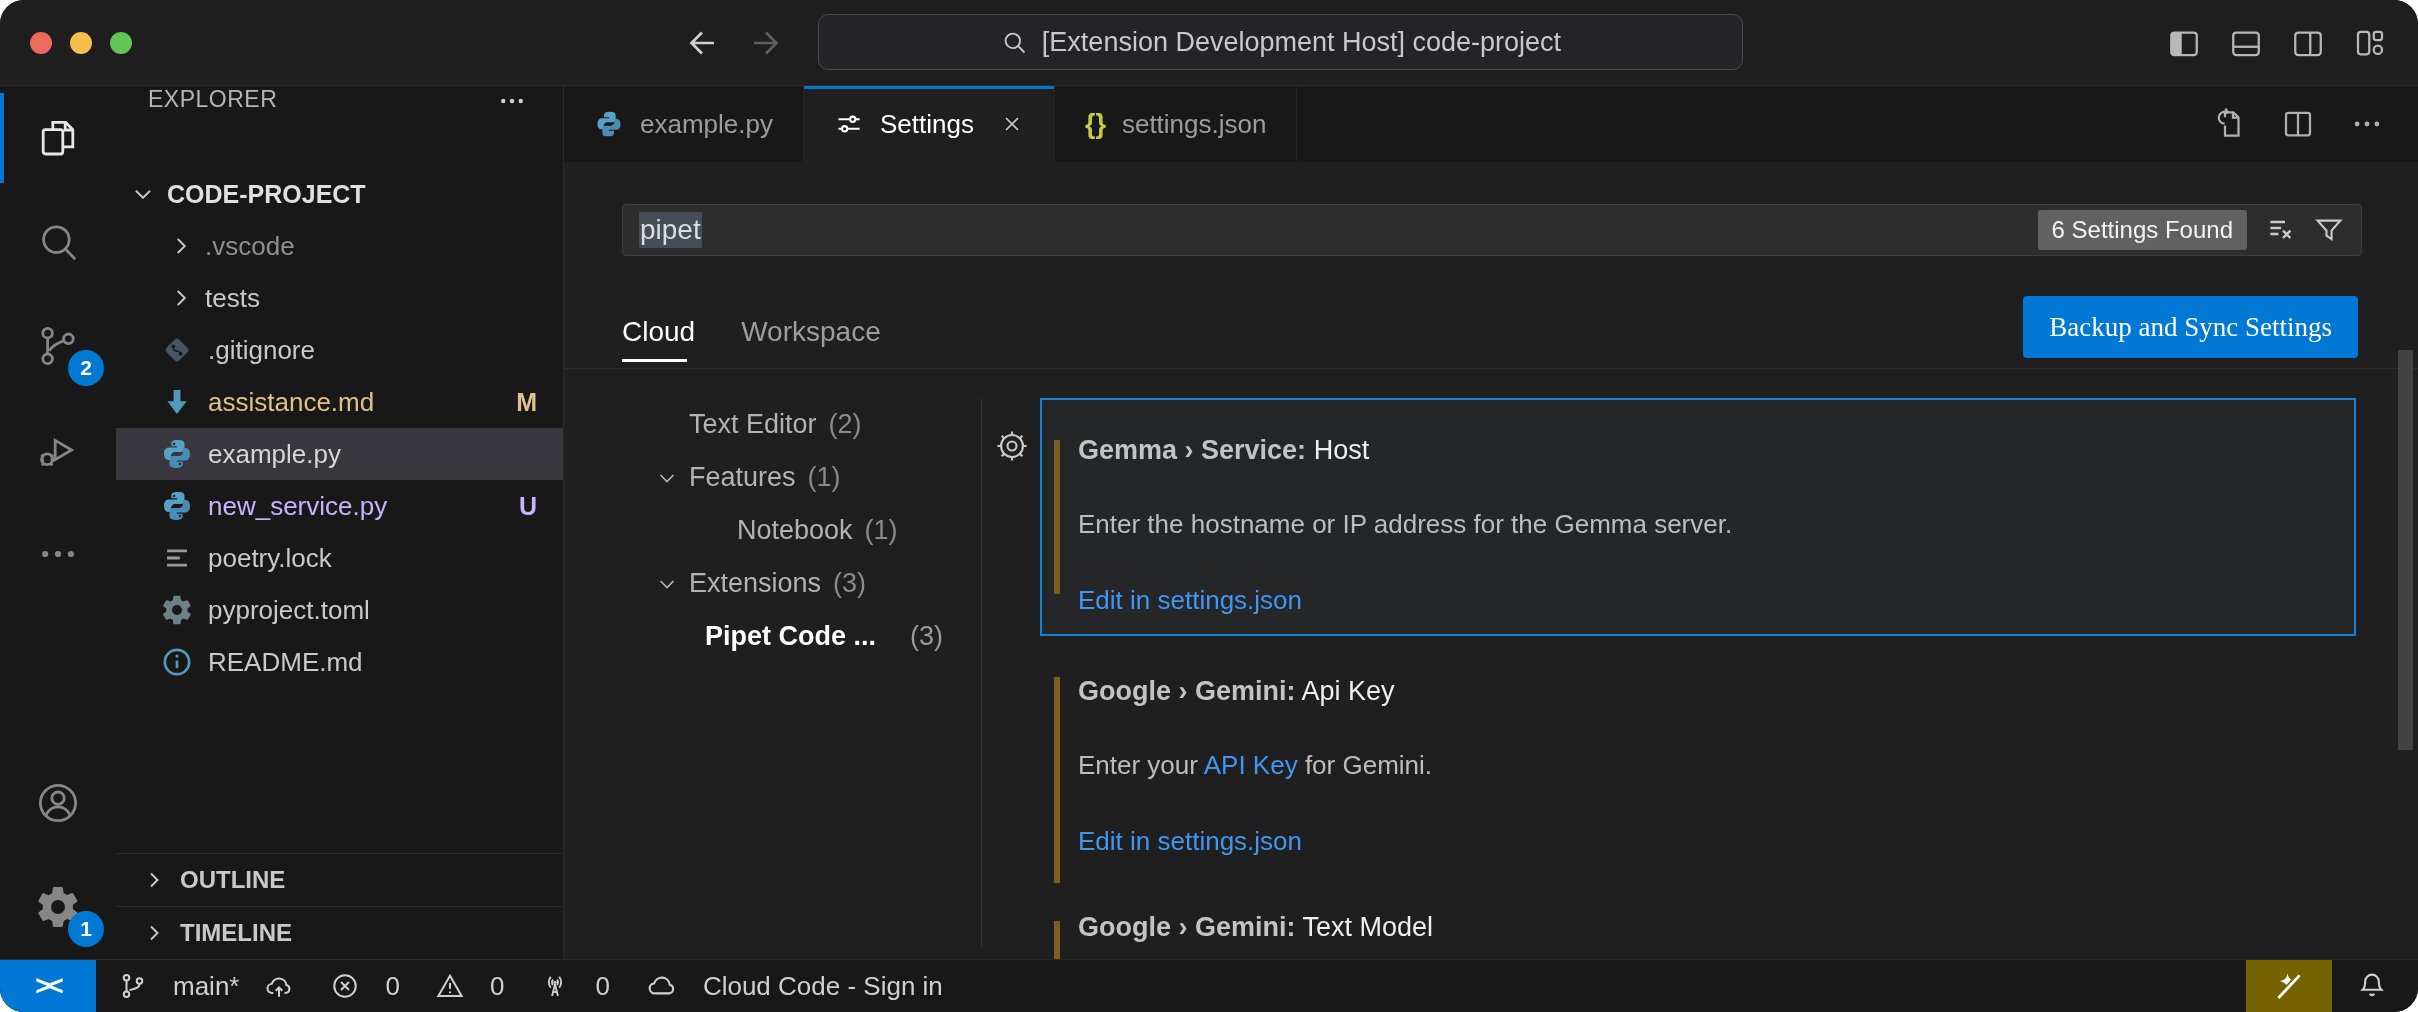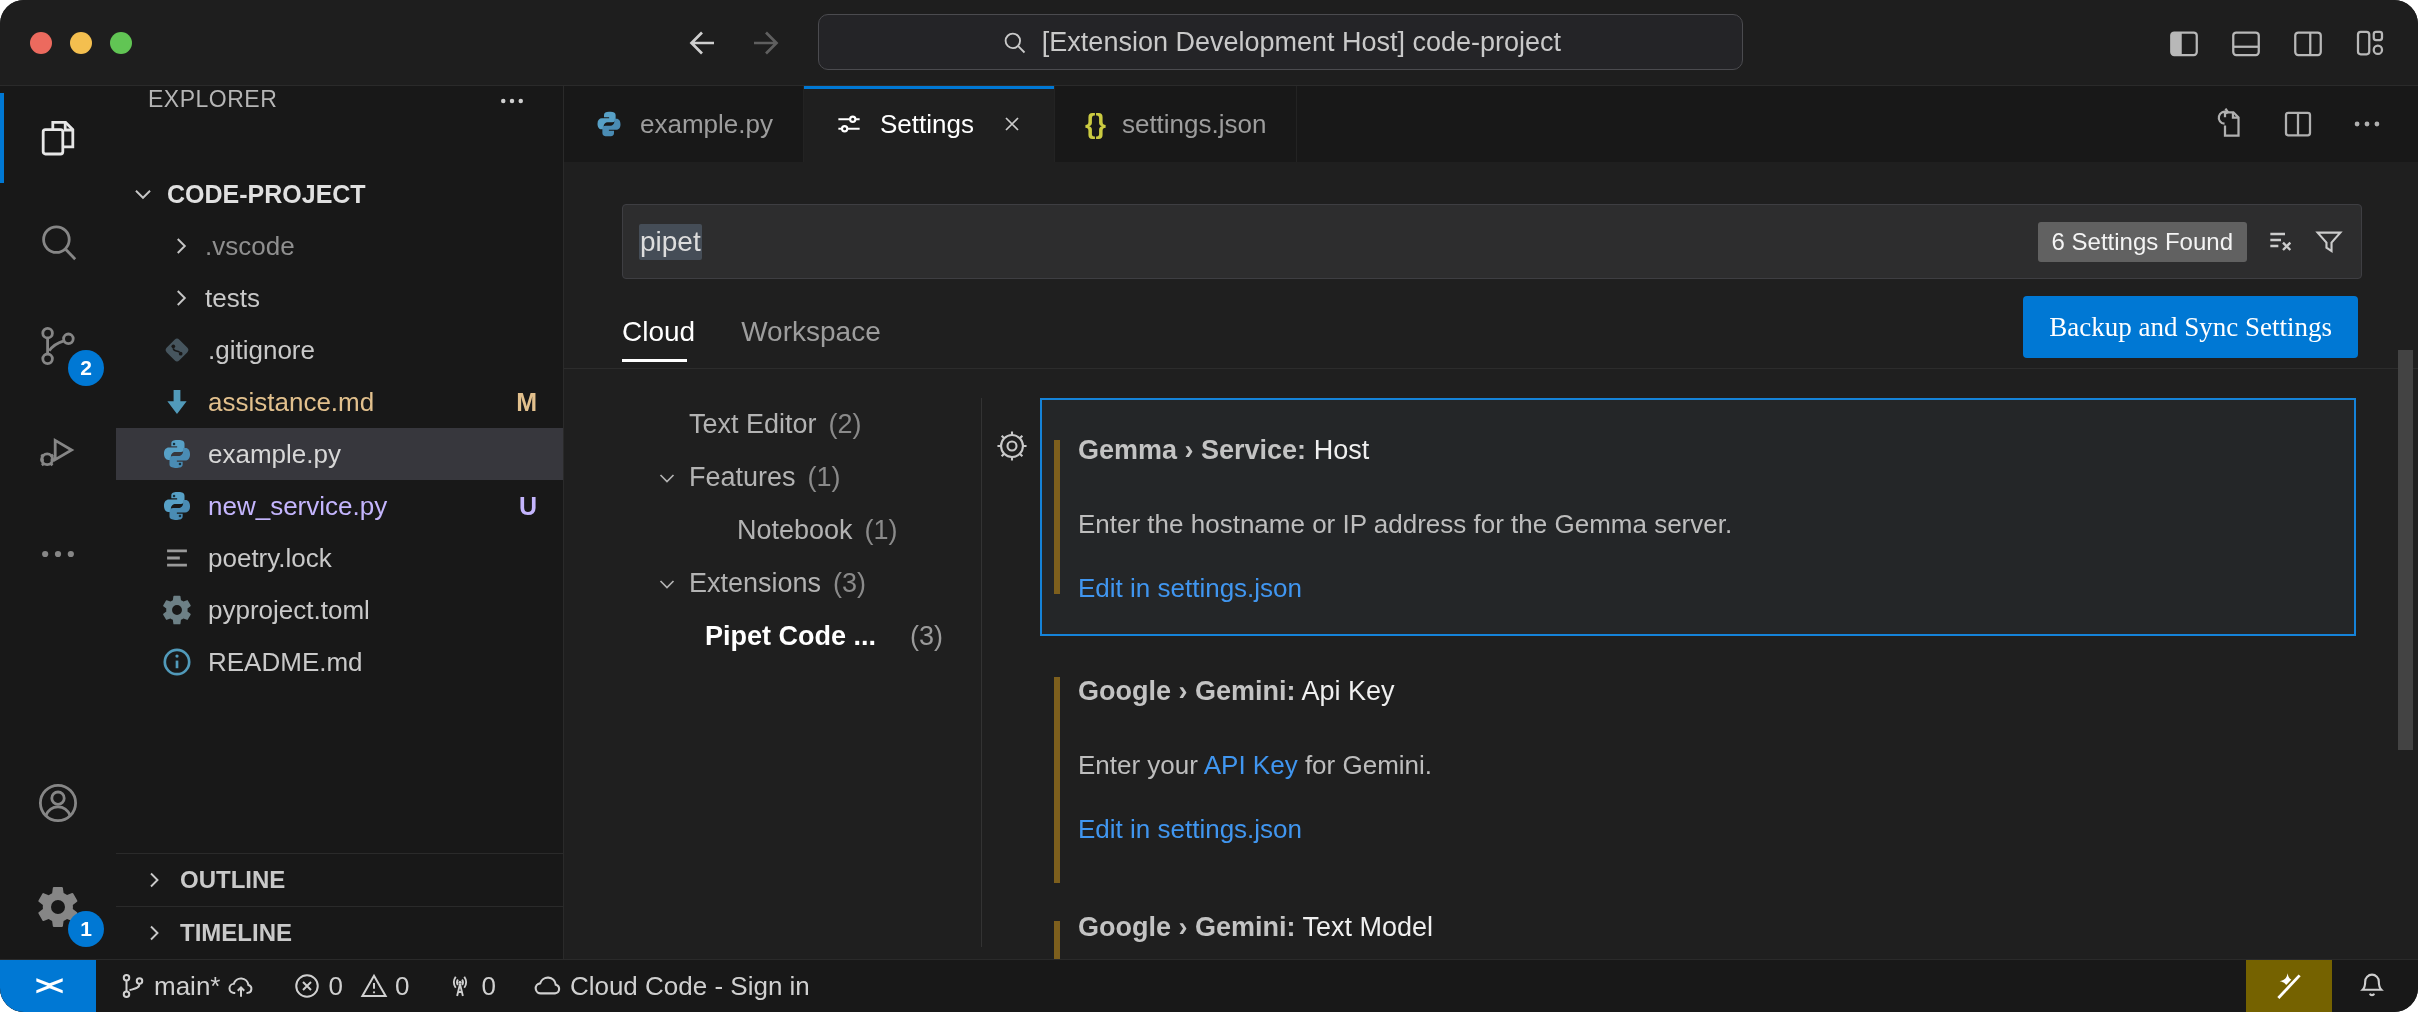--- a/index.html
+++ b/index.html
@@ -53,21 +53,21 @@
   .tab{display:flex;align-items:center;gap:16px;padding:0 30px;font-size:26px;color:#9d9d9d;background:#181818;
     border-right:1px solid #232323;position:relative;cursor:pointer;white-space:nowrap}
   .tab.active{background:#1f1f1f;color:#ffffff}
   .tab.active::before{content:'';position:absolute;top:0;left:0;right:0;height:3px;background:#0078d4}
   .tab .closex{margin-left:10px;color:#cccccc;display:flex}
   .braces{color:#cbcb41;font-weight:700;font-size:27px}
   .tab-actions{margin-left:auto;display:flex;align-items:center;gap:34px;padding-right:34px;color:#b0b0b0}
 
   
   .settings{position:absolute;top:76px;left:0;right:0;bottom:0}
-  .search-row{position:absolute;left:58px;right:56px;top:42px;height:75px;background:#2d2d2e;border:1px solid #3e3e42;border-radius:4px;
+  .search-row{position:absolute;left:58px;right:56px;top:42px;height:52px;background:#2d2d2e;border:1px solid #3e3e42;border-radius:4px;
     display:flex;align-items:center;padding:0 16px;font-size:28px;color:#dddddd;cursor:text}
   .search-row .sel{background:#454d57;padding:2px 1px;border-radius:2px}
   .found-badge{margin-left:auto;background:#616161;color:#f4f4f4;font-size:24px;line-height:1;padding:8px 14px;border-radius:3px}
   .search-icons{display:flex;align-items:center;gap:16px;margin-left:18px;color:#cccccc}
   .scope-row{position:absolute;left:58px;right:0;top:134px;height:72px}
   .scopes{position:absolute;left:0;top:0;height:100%;display:flex;gap:46px;font-size:28px}
   .scope{color:#9d9d9d;display:flex;align-items:center;position:relative;cursor:pointer}
   .scope.active{color:#ffffff}
   .scope.active::after{content:'';position:absolute;left:0;right:8px;bottom:6px;height:3px;background:#ffffff}
   .sync-btn{position:absolute;right:60px;top:0;height:62px;background:#0078d4;color:#ffffff;border:none;border-radius:4px;
@@ -87,30 +87,30 @@
   .srow.r2{margin-top:19px;height:250px;padding-top:14px}
   .srow.r3{padding-top:0}
   .mbar{position:absolute;left:12px;width:6px;background:#7d5f1d}
   .focused .mbar{top:40px;bottom:40px}
   .r2 .mbar{top:20px;bottom:20px}
   .r3 .mbar{top:14px;height:120px}
   .stitle{font-size:27px;line-height:40px;white-space:nowrap}
   .stitle .cat{color:#c3c3c3;font-weight:600}
   .stitle .nm{color:#efefef;font-weight:400}
   .sdesc{font-size:26px;line-height:40px;color:#bdbdbd;margin-top:34px;white-space:nowrap}
-  .slink{font-size:26px;line-height:40px;color:#4096f0;margin-top:24px;cursor:pointer;display:inline-block}
+  .slink{font-size:26px;line-height:40px;color:#4096f0;margin-top:36px;cursor:pointer;display:inline-block}
   .inlink{color:#4096f0;cursor:pointer}
   .vscroll{position:absolute;right:5px;top:188px;width:15px;height:400px;background:#434343;cursor:pointer}
 
   
   .statusbar{position:absolute;left:0;right:0;bottom:0;height:53px;background:#181818;border-top:1px solid #2a2a2a;
     display:flex;align-items:center;font-size:26px;color:#d0d0d0}
   .remote{width:96px;height:100%;background:#0078d4;color:#ffffff;display:flex;align-items:center;justify-content:center;
     font-size:27px;font-weight:600;letter-spacing:-3px;cursor:pointer}
-  .sb-item{display:flex;align-items:center;gap:6px;margin-left:36px;cursor:pointer;white-space:nowrap}
+  .sb-item{display:flex;align-items:center;gap:25px;margin-left:36px;cursor:pointer;white-space:nowrap}
   .sb-right{margin-left:auto;display:flex;align-items:center;height:100%}
   .olive{width:86px;height:100%;background:#756200;display:flex;align-items:center;justify-content:center;color:#ffffff;cursor:pointer}
   .bellwrap{margin:0 30px 0 24px;color:#cfcfcf;cursor:pointer}
 </style>
 </head>
 <body>
 
 <div class="window">
 
   <div class="titlebar">

